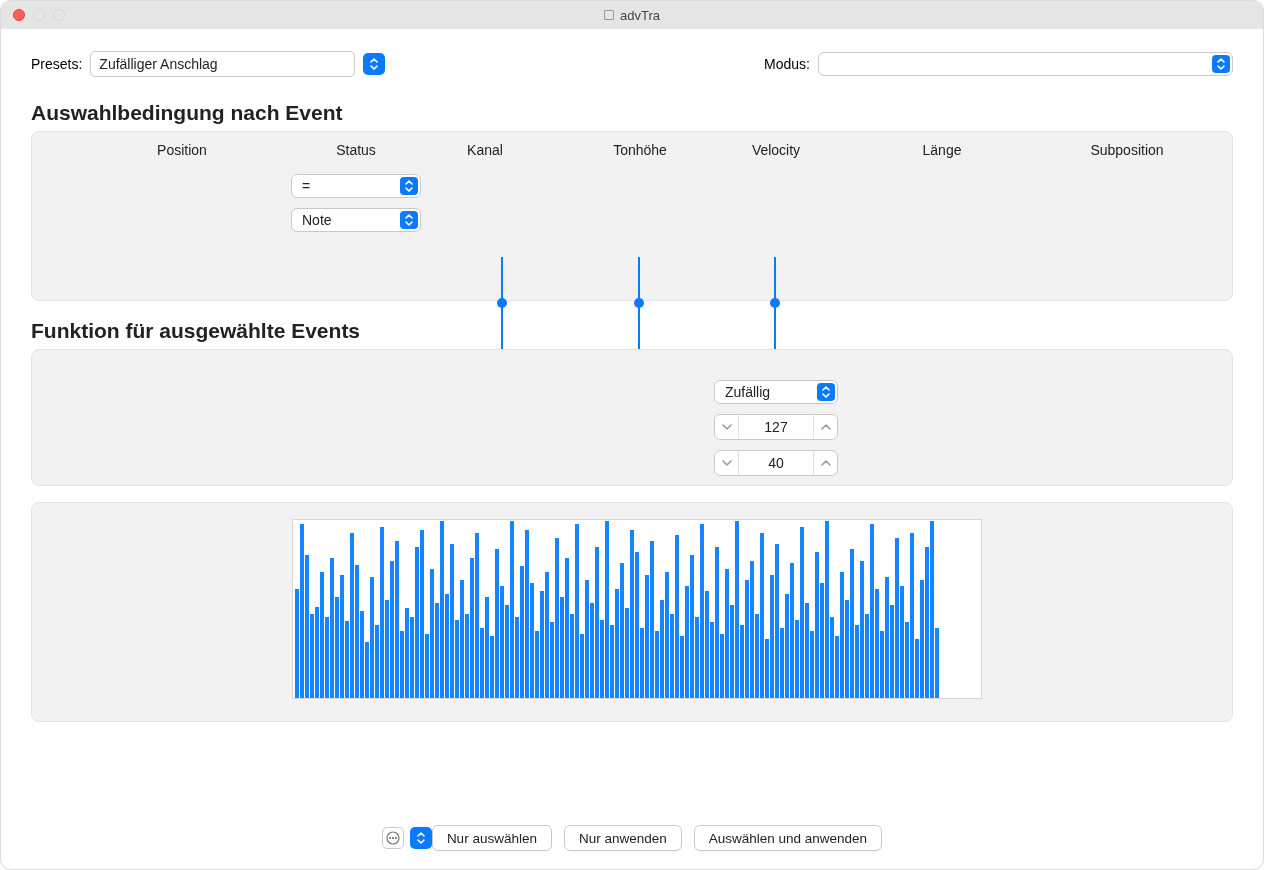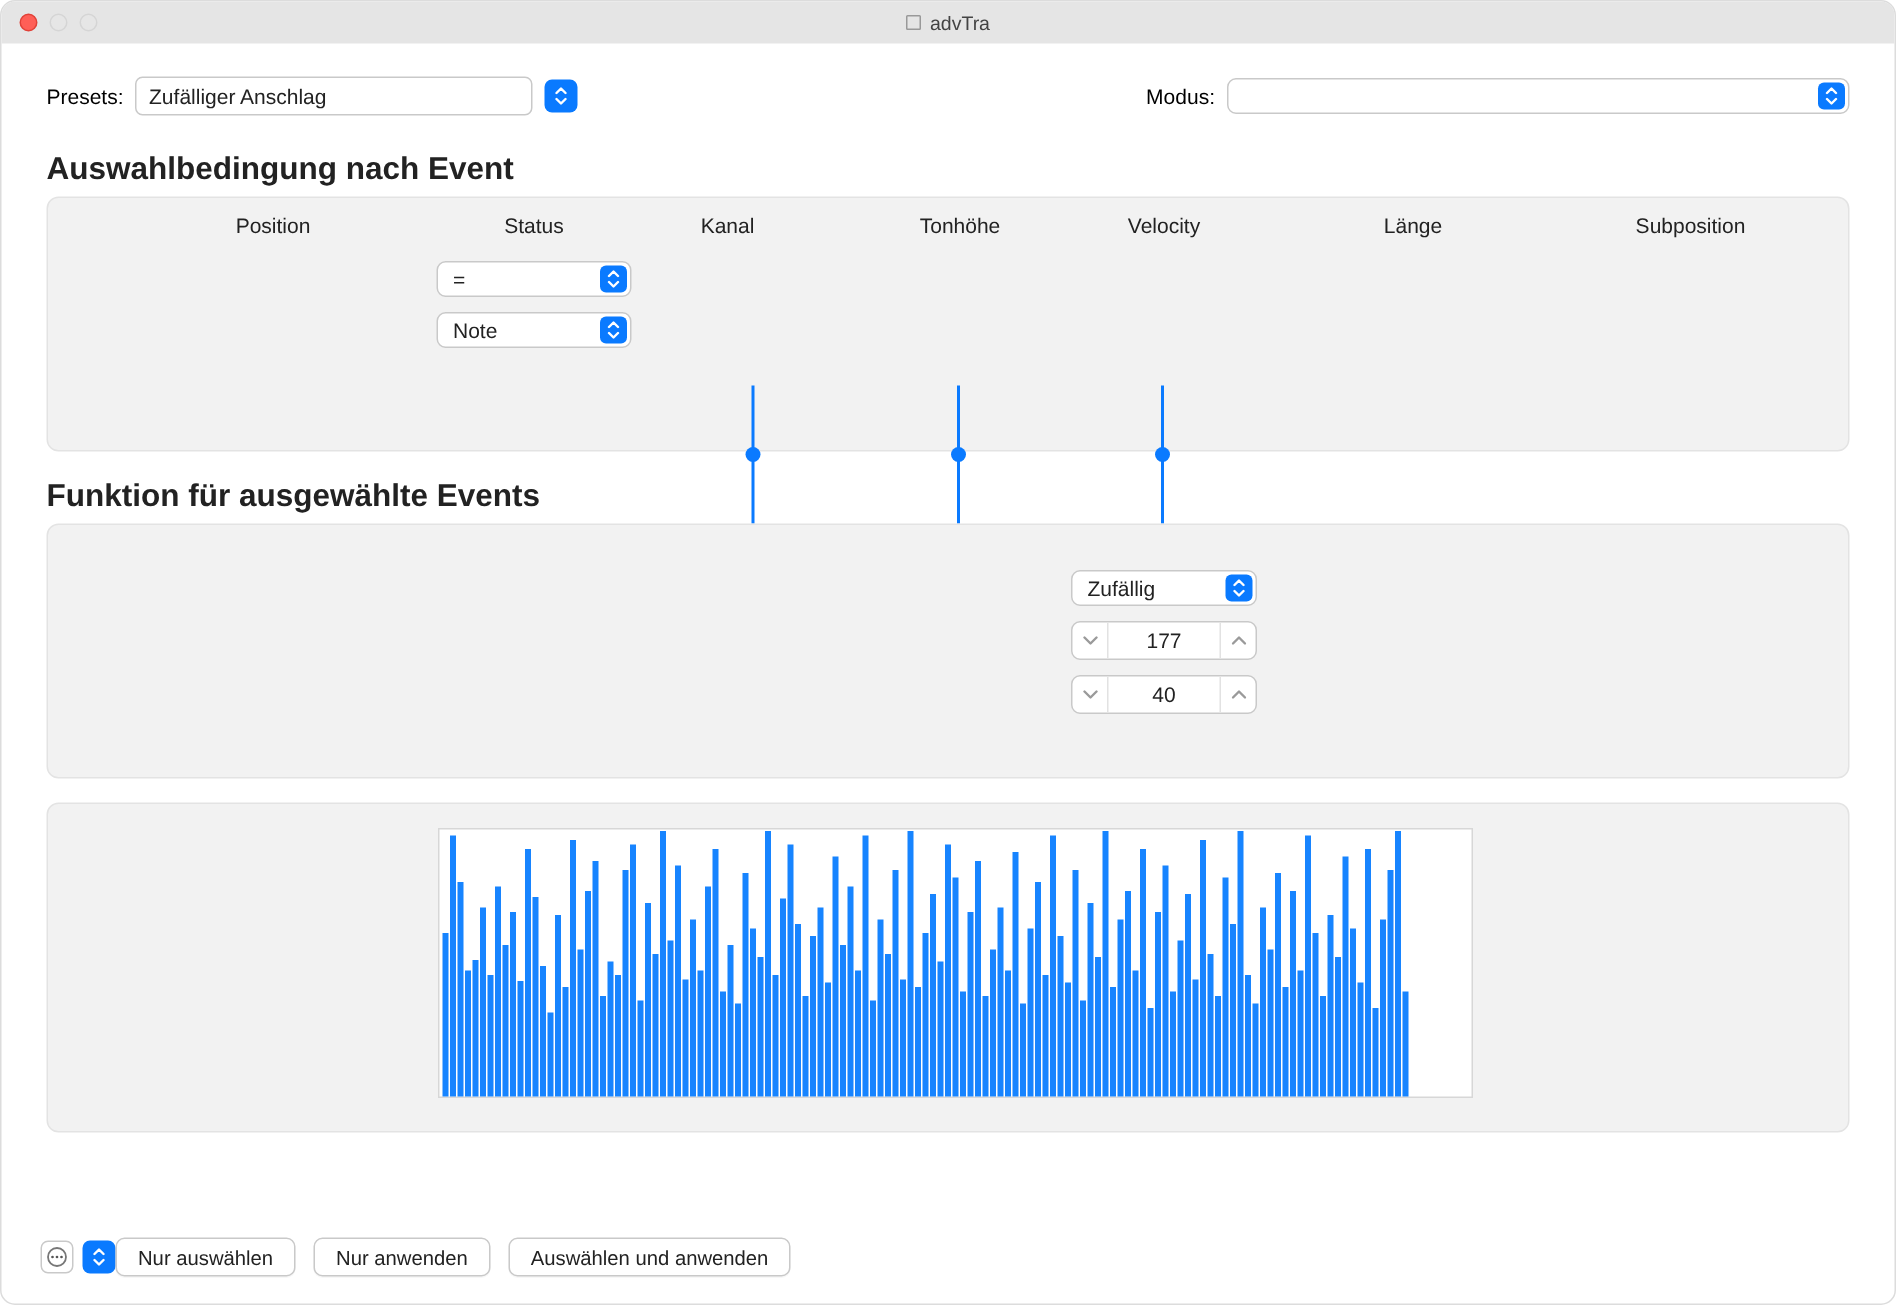--- a/index.html
+++ b/index.html
@@ -88,21 +88,21 @@
     font-weight:600; font-size:21px; margin:6px 0 6px 0;
   }
   .panel {
     background:#f2f2f2;
     border:1px solid #e3e3e3;
     border-radius:8px;
     padding:0;
   }
 
   .cond-panel { height:170px; position:relative; margin-bottom:18px; }
-  .func-panel { height:170px; position:relative; margin-bottom:16px; }
+  .func-panel { height:137px; position:relative; margin-bottom:16px; }
   .op-panel   { height:220px; position:relative; padding:16px 0 0 0; display:flex; justify-content:flex-start;}
 
   
   .cols {
     position:absolute; left:0; right:0; top:0;
     padding:10px 0 0 0;
   }
   .col-head {
     position:absolute; top:10px; font-size:14px; color:#222; text-align:center;
     transform:translateX(-50%);
@@ -163,21 +163,21 @@
     margin-left:260px;
     display:flex; align-items:flex-end; gap:1px;
     padding:0 2px;
   }
   .chart .bar { flex:none; width:4px; background:#1784ff; }
 
   
   .footer {
     position:absolute; left:0; right:0; bottom:18px;
     padding:0 26px;
-    display:flex; align-items:center; justify-content:flex-start;
+    display:flex; align-items:center; justify-content:center;
   }
   .footer-left { display:flex; align-items:center; gap:6px; }
   .round-icon-btn {
     width:22px; height:22px; border:1px solid #c9c9c9; border-radius:5px;
     background:#fff; display:flex; align-items:center; justify-content:center;
   }
   .footer-right { display:flex; gap:12px; }
   .push-btn {
     height:26px; padding:0 14px;
     border:1px solid #c9c9c9; border-radius:6px; background:#fff;
@@ -284,21 +284,21 @@
               <path d="M2 8 L5 11 L8 8" stroke="#fff" stroke-width="1.6" fill="none" stroke-linecap="round" stroke-linejoin="round"></path>
             </svg>
           </div>
         </div>
         <div class="stepper">
           <div class="btn">
             <svg width="10" height="8" viewBox="0 0 10 8">
                 <path d="M1 2 L5 6 L9 2" stroke="#9a9a9a" stroke-width="1.6" fill="none" stroke-linecap="round" stroke-linejoin="round"></path>
               </svg>
           </div>
-          <div class="val">177</div>
+          <div class="val">127</div>
           <div class="btn">
             <svg width="10" height="8" viewBox="0 0 10 8">
                 <path d="M1 6 L5 2 L9 6" stroke="#9a9a9a" stroke-width="1.6" fill="none" stroke-linecap="round" stroke-linejoin="round"></path>
               </svg>
           </div>
         </div>
         <div class="stepper">
           <div class="btn">
             <svg width="10" height="8" viewBox="0 0 10 8">
                 <path d="M1 2 L5 6 L9 2" stroke="#9a9a9a" stroke-width="1.6" fill="none" stroke-linecap="round" stroke-linejoin="round"></path>

